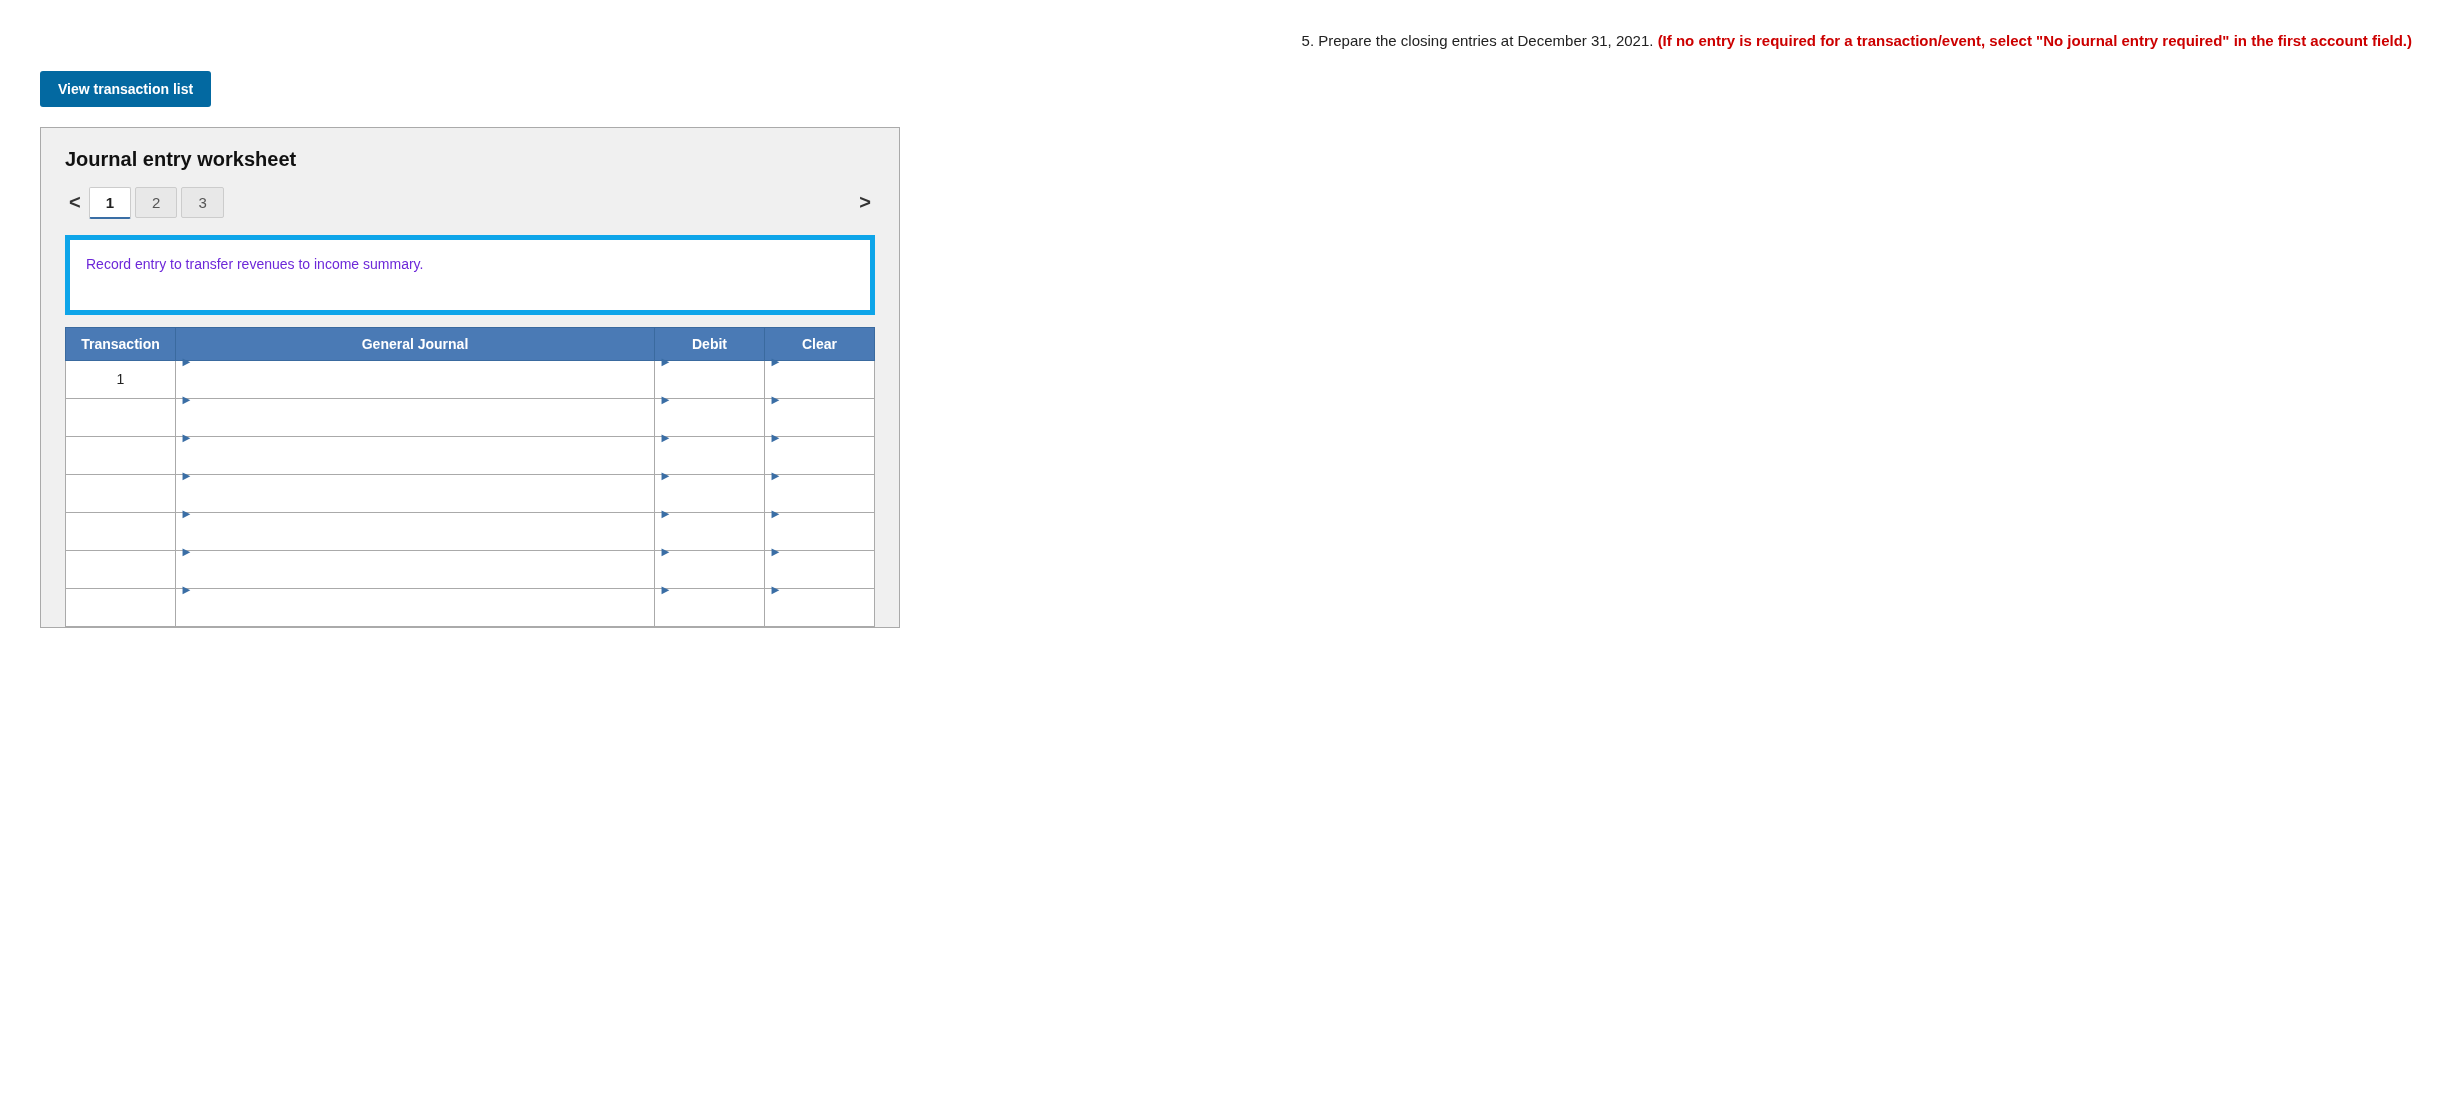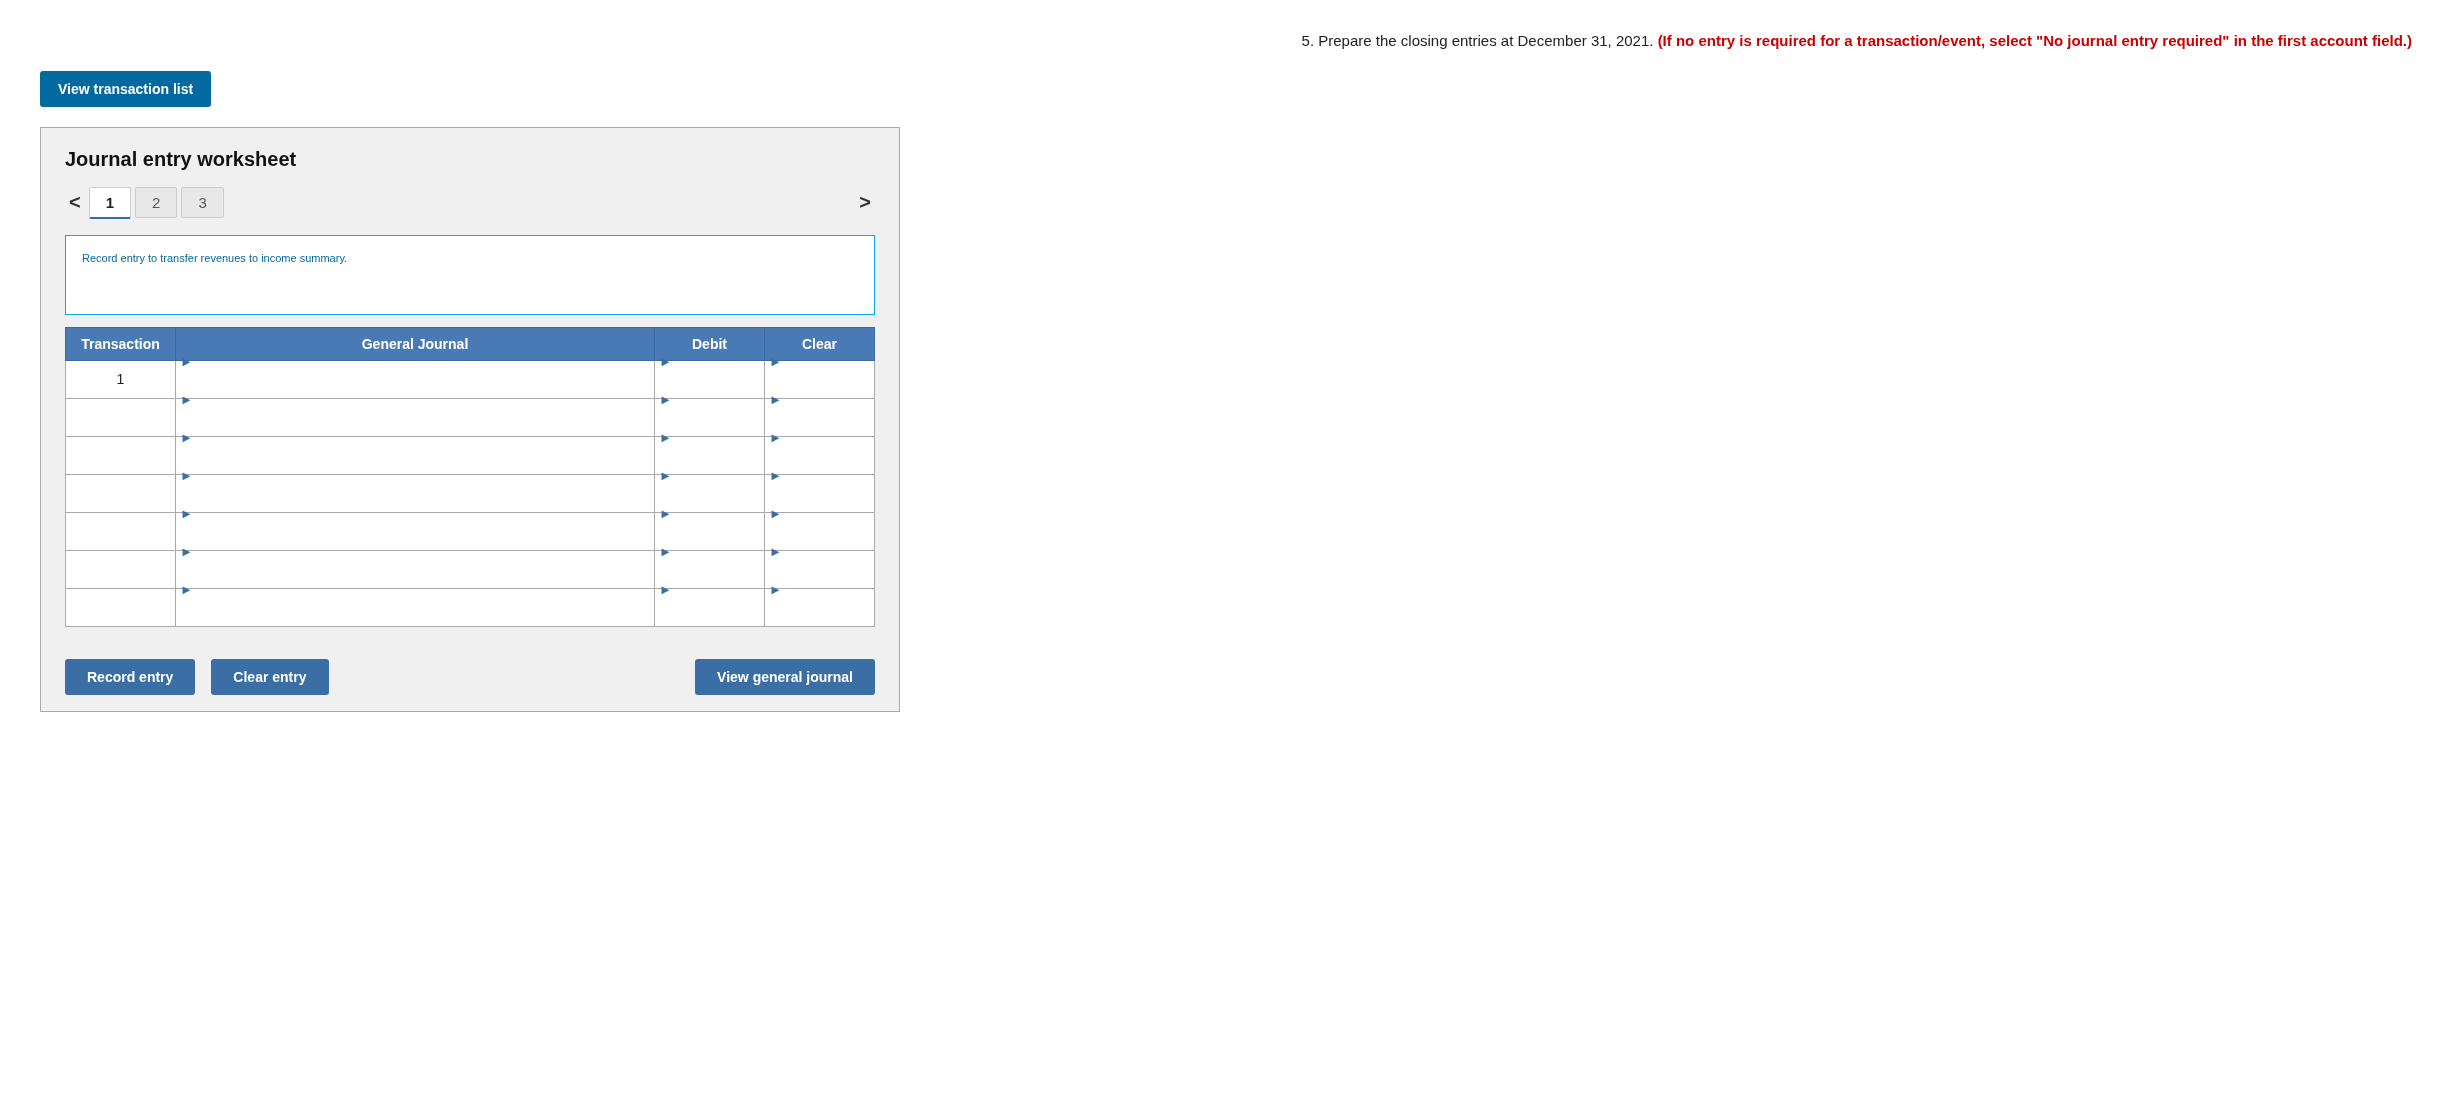--- a/index.html
+++ b/index.html
@@ -86,38 +86,38 @@
       font-weight: bold;
     }
 
     .tab-item.inactive {
       background: #e8e8e8;
       color: #555;
     }
 
     .description-box {
       background: #fff;
-      border: 1px solid #0ea5e9;
+      border: 5px solid #0ea5e9;
       padding: 16px;
       margin-bottom: 12px;
       min-height: 80px;
-      font-size: 11px;
-      color: #0369a1;
+      font-size: 14px;
+      color: #6d28d9;
     }
 
     .note-text {
       color: #cc0000;
       font-size: 13px;
       margin-bottom: 10px;
     }
 
     .journal-table {
       width: 100%;
       border-collapse: collapse;
-      margin-bottom: 16px;
+      margin-bottom: 0;
     }
 
     .journal-table thead tr th {
       background-color: #4a7ab5;
       color: #ffffff;
       font-weight: bold;
       font-size: 14px;
       padding: 8px 6px;
       border: 1px solid #3a6a9f;
     }
@@ -290,20 +290,15 @@
         </tr>
         <tr>
           <td class="transaction-cell"></td>
           <td class="general-journal-cell"><span class="arrow">►</span><input class="cell-input" type="text" value="" style=""></td>
           <td class="debit-cell"><span class="arrow">►</span><input class="cell-input" type="text" value="" style=""></td>
           <td class="credit-cell"><span class="arrow">►</span><input class="cell-input" type="text" value="" style=""></td>
         </tr>
       </tbody>
   </table>
 
-  <div class="bottom-buttons">
-    <button class="bottom-btn">Record entry</button>
-    <button class="bottom-btn">Clear entry</button>
-    <button class="bottom-btn view-journal">View general journal</button>
-  </div>
 </div>
 
 
 
 </body></html>

